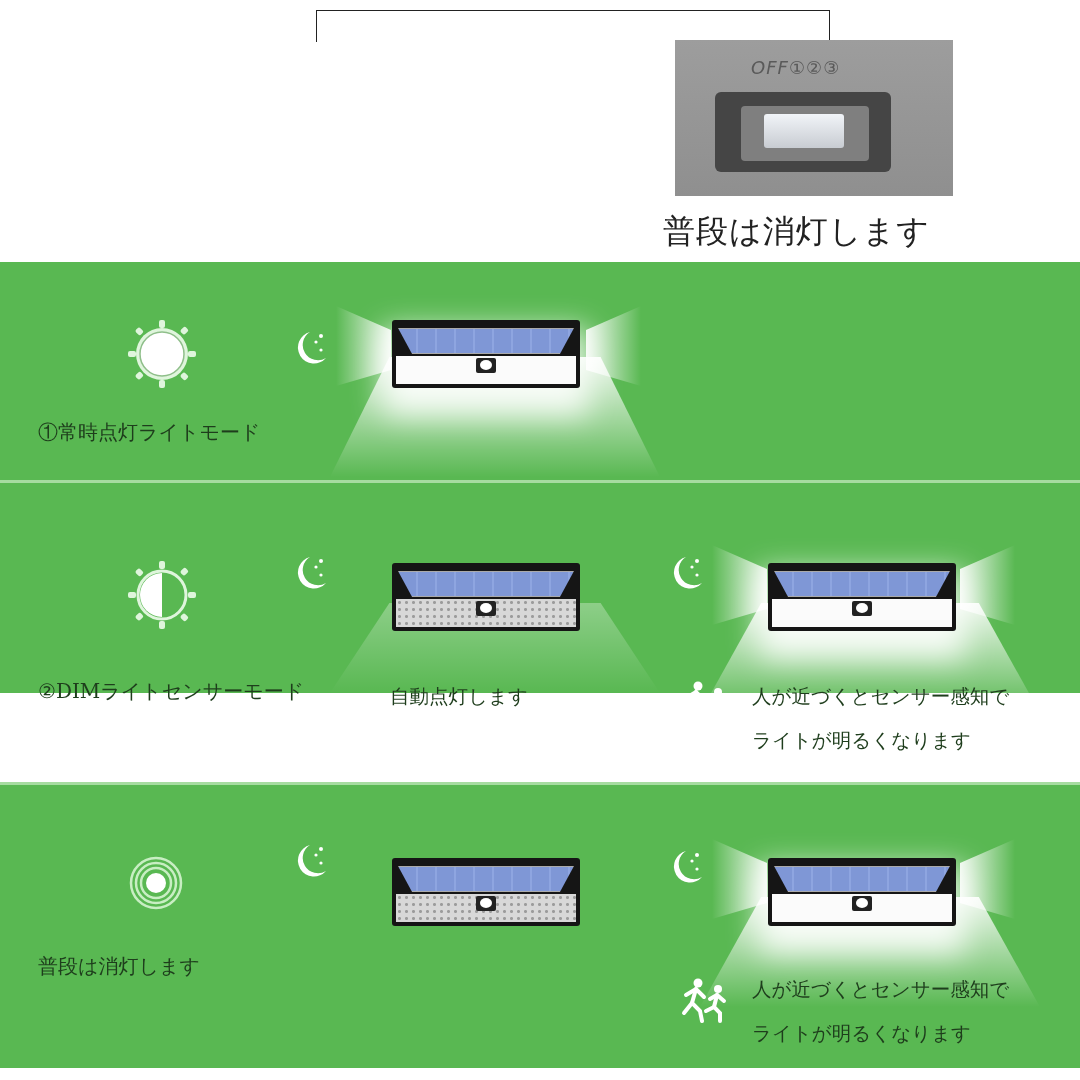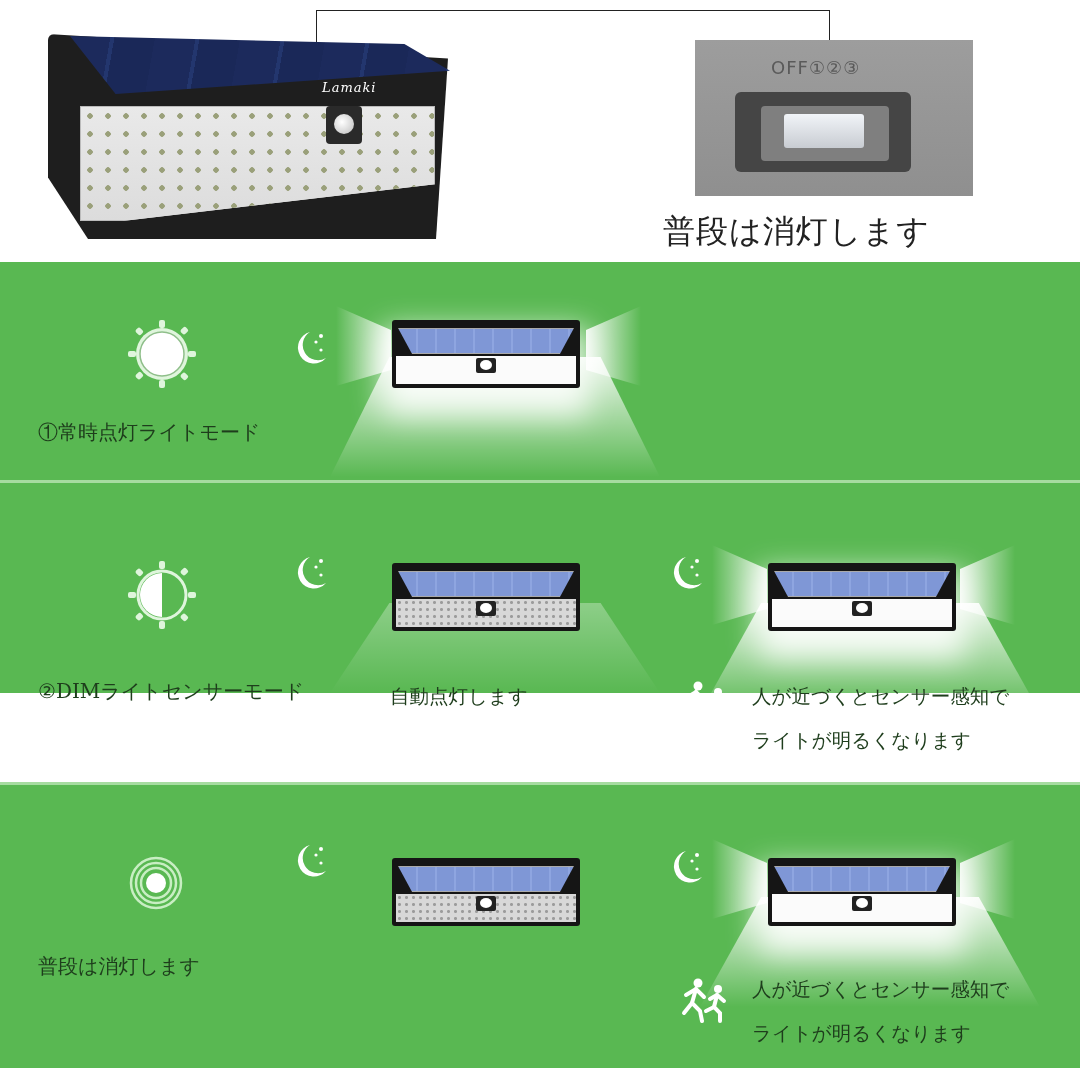--- a/index.html
+++ b/index.html
@@ -27,22 +27,22 @@
       radial-gradient(circle, #9aa07a 2.5px, transparent 3px),
       linear-gradient(#e9e9e9, #dcdcdc);
     background-size: 18px 18px, 100% 100%;
     clip-path: polygon(0 0, 100% 0, 100% 68%, 12% 100%, 0 100%); border: 1px solid #bbb; }
   .product .sensor { position: absolute; left: 286px; top: 86px; width: 36px; height: 38px;
     background: #2a2a2a; border-radius: 4px; }
   .product .sensor::after { content: ""; position: absolute; left: 8px; top: 8px; width: 20px; height: 20px;
     border-radius: 50%; background: radial-gradient(circle at 40% 40%, #fff, #bbb); }
 
   
-  .switch-photo { position: absolute; left: 695px; top: 40px; width: 278px; height: 156px;
-    background: linear-gradient(180deg, #9d9d9d, #8f8f8f); }
+  .switch-photo { position: absolute; left: 675px; top: 40px; width: 278px; height: 156px;
+    background: linear-gradient(180deg, #9d9d9d, #8f8f8f); font-style: italic; }
   .switch-photo .sw-label { position: absolute; left: 76px; top: 17px; font-size: 18px; color: #5a5a5a;
     font-family: "DejaVu Sans", sans-serif; letter-spacing: 1px; }
   .switch-photo .well { position: absolute; left: 40px; top: 52px; width: 176px; height: 80px;
     background: #454545; border-radius: 6px; }
   .switch-photo .slot { position: absolute; left: 66px; top: 66px; width: 128px; height: 55px;
     background: #7f7f7f; border-radius: 4px; }
   .switch-photo .knob { position: absolute; left: 89px; top: 74px; width: 80px; height: 34px;
     background: linear-gradient(#f1f4f8, #c8ccd2); border-radius: 3px; }
   .caption { position: absolute; left: 663px; top: 210px; font-size: 32px; color: #222; letter-spacing: 1px; }
 
@@ -79,27 +79,20 @@
   .wing.r { background: linear-gradient(270deg, rgba(255,255,255,0), rgba(255,255,255,0.9)); clip-path: polygon(0 30%, 100% 0, 100% 100%, 0 80%); }
 
   .runner { position: absolute; width: 50px; height: 46px; }
 </style>
 </head>
 <body>
 
 <div class="top">
   <div class="bracket"></div>
 
-  <div class="product">
-    <div class="body"></div>
-    <div class="panel"></div>
-    <div class="ledface"></div>
-    <div class="sensor"></div>
-    <span class="brand">Lamaki</span>
-  </div>
 
   <div class="switch-photo">
     <span class="sw-label">OFF①②③</span>
     <div class="well"></div>
     <div class="slot"></div>
     <div class="knob"></div>
   </div>
 
   <div class="caption">普段は消灯します</div>
 </div>

